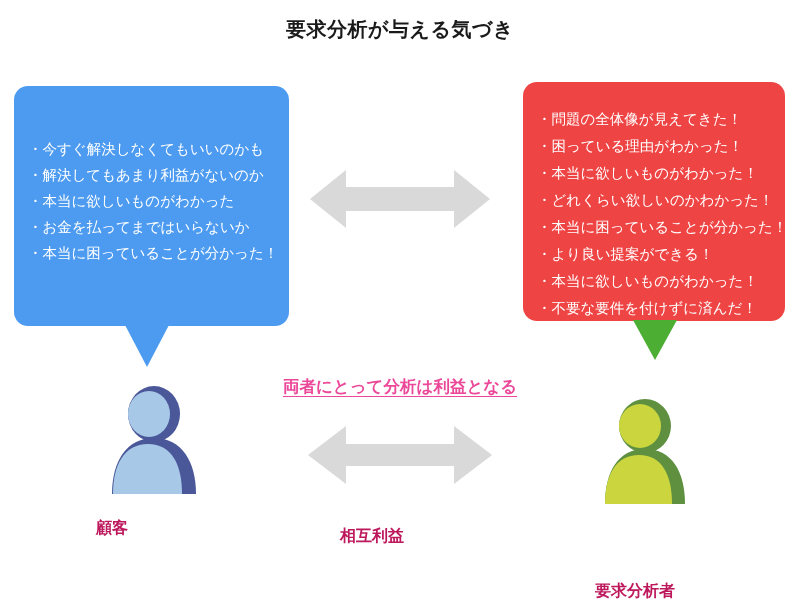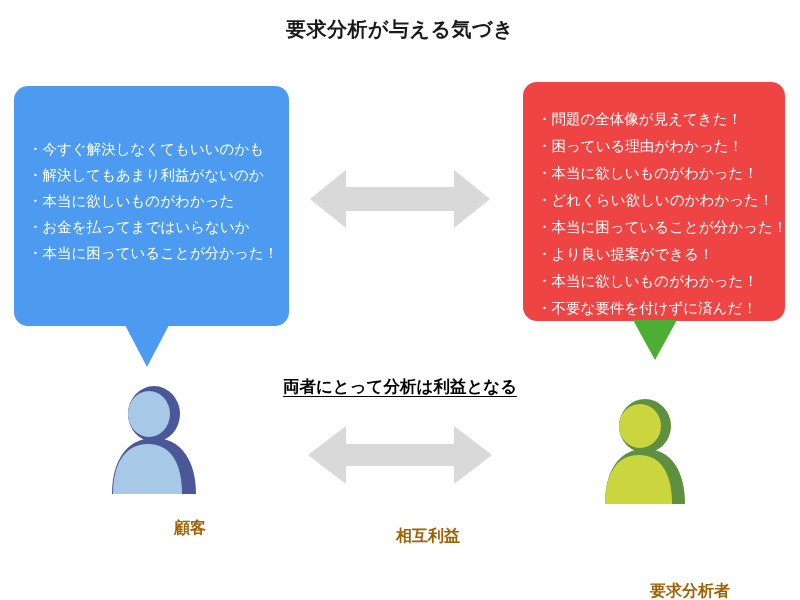--- a/index.html
+++ b/index.html
@@ -120,22 +120,22 @@
   .person-analyst {
     left: 596px;
     top: 398px;
   }
 
   
   .fig-label {
     position: absolute;
     font-size: 16px;
     font-weight: bold;
-    color: #a16207;
-    text-align: right;
+    color: #be185d;
+    text-align: left;
     white-space: nowrap;
   }
   .label-customer {
     left: 96px;
     top: 518px;
     width: 110px;
   }
   .label-mutual {
     left: 340px;
     top: 518px;
@@ -151,21 +151,21 @@
 
   
   .caption-red {
     position: absolute;
     left: 255px;
     top: 376px;
     width: 290px;
     text-align: center;
     font-size: 16.5px;
     font-weight: bold;
-    color: #000000;
+    color: #ec4899;
     text-decoration: underline;
     text-underline-offset: 4px;
     white-space: nowrap;
   }
 </style>
 </head>
 <body>
 
 <div id="slide">
 

